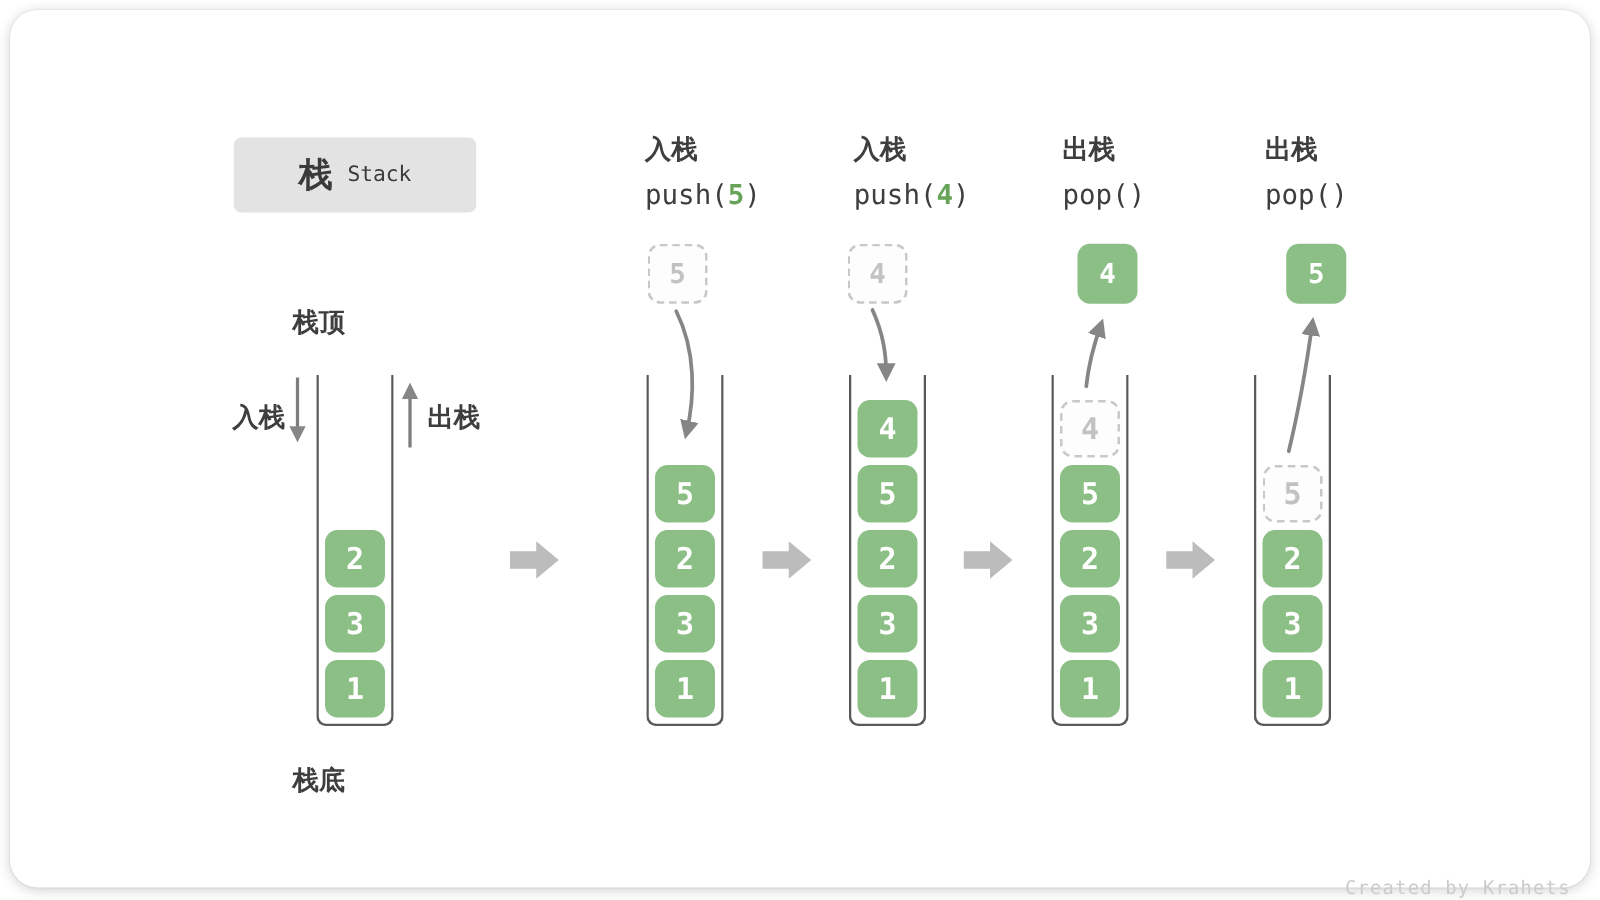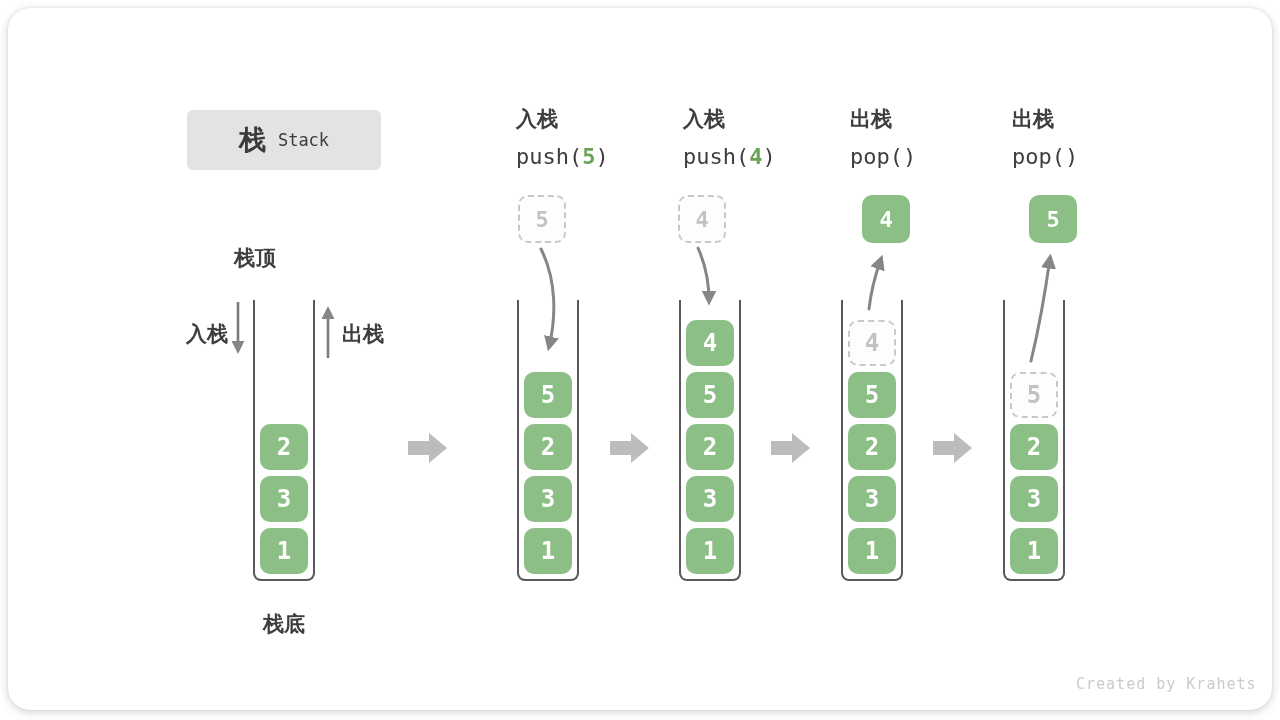--- a/index.html
+++ b/index.html
@@ -42,21 +42,21 @@
   .stack { top:300px; width:62px; height:281px;
     border:2px solid #58595c; border-top:none; border-radius:0 0 8px 8px; }
   .block { position:absolute; left:5px; width:48px; height:46px; border-radius:10px;
     background:#8cbf85; color:#ffffff; display:flex; align-items:center;
     justify-content:center; font-family:"DejaVu Sans Mono","Liberation Mono",monospace;
     font-size:24px; font-weight:700; }
   .block.ghost { background:#fdfdfd; border:2px dashed #c8c8c8; color:#c2c2c2; }
   .pos1 { top:20px; } .pos2 { top:72px; } .pos3 { top:124px; }
   .pos4 { top:176px; } .pos5 { top:228px; }
 
-  .watermark { left:1076px; top:675px; font-size:15px; letter-spacing:1px;
+  .watermark { left:1076px; top:701px; font-size:15px; letter-spacing:1px;
     font-family:"DejaVu Sans Mono","Liberation Mono",monospace; color:#cbcbcb; }
 
   svg.overlay { position:absolute; left:0; top:0; width:1280px; height:720px;
     pointer-events:none; }
 </style>
 </head>
 <body>
 
 <div class="stage">
   <div class="card"></div>
@@ -82,21 +82,21 @@
     <div class="op-zh">出栈</div>
     <div class="op-code"><span>pop(</span><span class="op-arg"></span><span>)</span></div>
   </div>
 
   <div class="abs fbox dashed" style="left:518px">5</div>
   <div class="abs fbox dashed" style="left:678px">4</div>
   <div class="abs fbox solid" style="left:862px">4</div>
   <div class="abs fbox solid" style="left:1029px">5</div>
 
   <div class="abs side-label" style="left:234px; top:244px; width:100px; ">栈顶</div>
-  <div class="abs side-label" style="left:234px; top:610px; width:100px; text-align:center">栈底</div>
+  <div class="abs side-label" style="left:234px; top:610px; width:100px; ">栈底</div>
   <div class="abs side-label" style="left:168px; top:320px; width:60px; text-align:right">入栈</div>
   <div class="abs side-label" style="left:342px; top:320px; width:60px">出栈</div>
 
   <div class="abs stack" style="left:253px">
     <div class="block pos3">2</div>
     <div class="block pos4">3</div>
     <div class="block pos5">1</div>
   </div>
 
   <div class="abs stack" style="left:517px">

